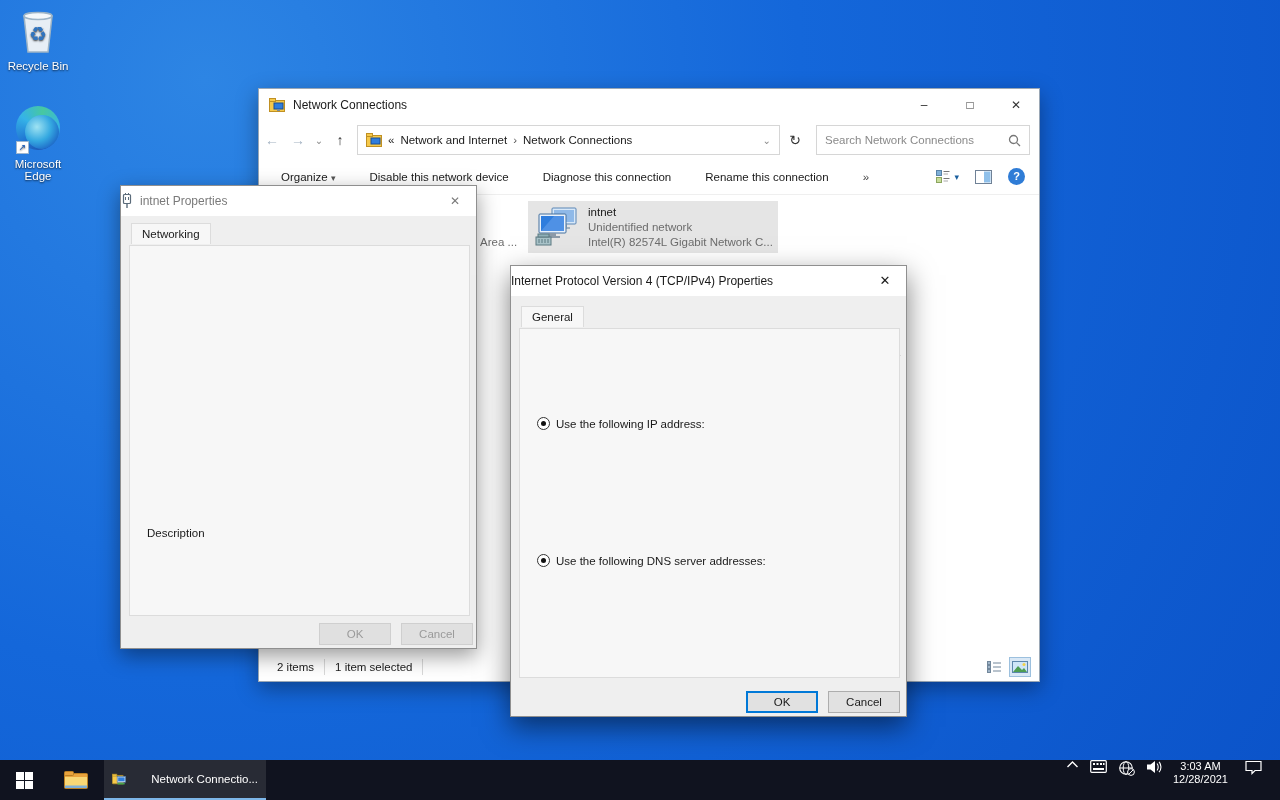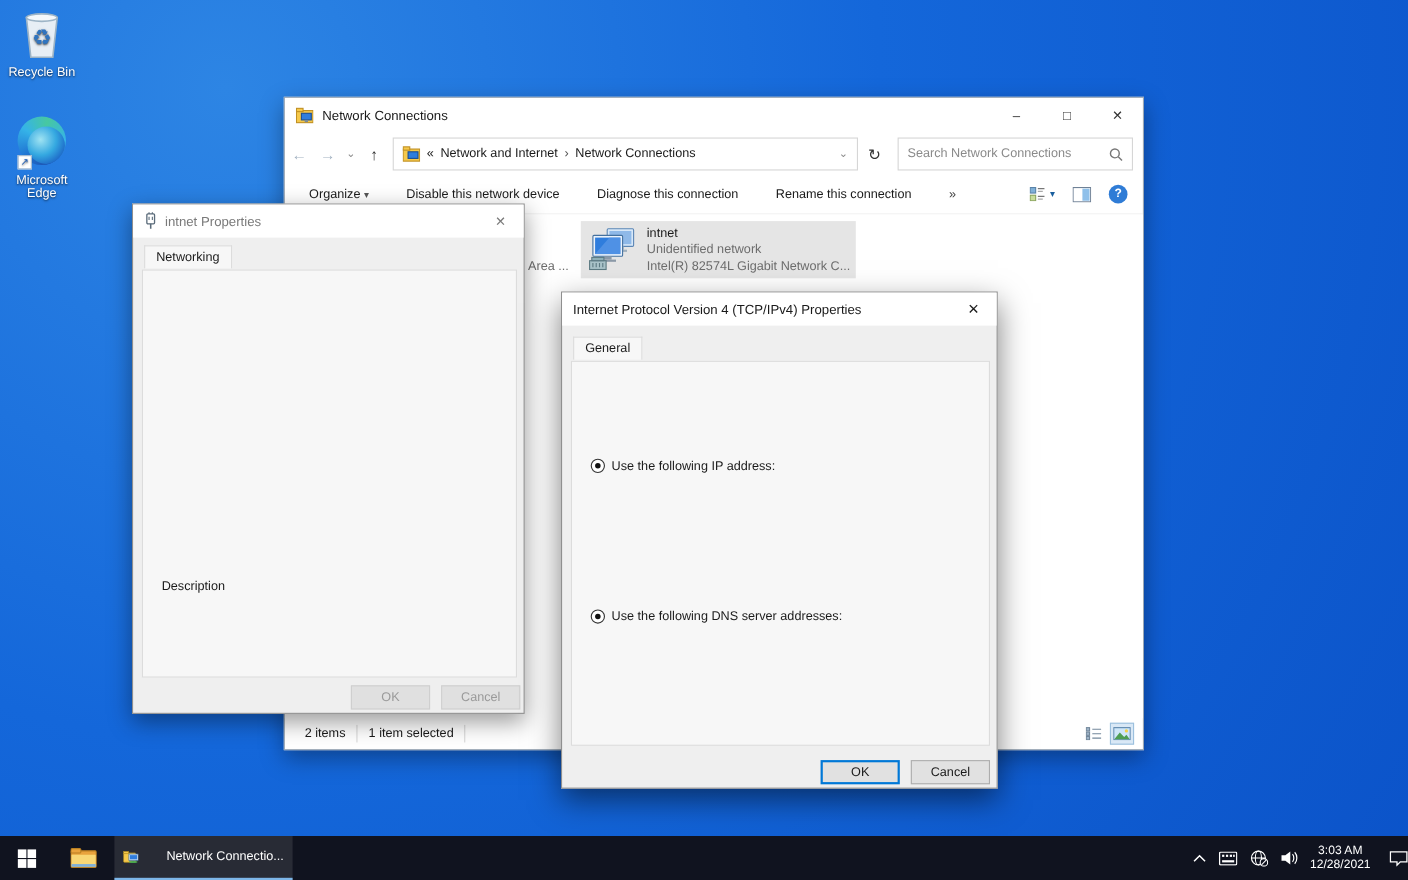--- a/index.html
+++ b/index.html
@@ -16,27 +16,27 @@
   .edge-circle::after{content:"";position:absolute;left:9px;top:9px;width:34px;height:34px;border-radius:50%;
      background:radial-gradient(circle at 35% 35%, #9fe3f2 0%, #35a9e1 45%, #1b63c6 80%);}
   .shortcut-badge{position:absolute;left:2px;bottom:0;width:13px;height:13px;background:#fff;border:1px solid #9db6cf;
      font-size:9px;line-height:11px;color:#1559b7;text-align:center;}
 
   
   #taskbar{left:0;top:760px;width:1280px;height:40px;background:#10131f;display:flex;align-items:stretch;z-index:50;}
   .tb-cell{width:48px;display:flex;align-items:center;justify-content:center;}
   .tb-app{width:162px;margin-left:8px;display:flex;align-items:center;gap:25px;padding:0 8px;
      background:rgba(255,255,255,.10);border-bottom:2px solid #7db6e8;color:#fff;font-size:11.5px;white-space:nowrap;overflow:hidden;}
-  .tray{margin-left:auto;display:flex;align-items:center;gap:11px;padding-right:0;color:#fff;}
+  .tray{margin-left:auto;display:flex;gap:11px;padding-right:18px;color:#fff;}
   .clock{text-align:center;font-size:11px;line-height:13px;color:#fff;}
 
   
   .win{position:absolute;background:#fff;}
   .dlg{position:absolute;background:#efefef;border:1px solid #8f8f8f;}
-  .dlg-title{height:30px;background:#fff;display:flex;align-items:center;padding-left:10px;gap:7px;font-size:12px;}
+  .dlg-title{height:30px;background:#fff;display:flex;align-items:center;gap:7px;font-size:12px;}
   .dlg-close{margin-left:auto;width:42px;height:30px;text-align:center;line-height:30px;font-size:12px;}
   .tab{position:absolute;font-size:11.5px;background:#f7f7f7;border:1px solid #dcdcdc;border-bottom:none;padding:4px 10px;z-index:2;text-align:right;}
   .page{position:absolute;background:#f7f7f7;border:1px solid #dcdcdc;z-index:1;}
   .btn{position:absolute;background:#e1e1e1;border:1px solid #adadad;text-align:left;font-size:11.5px;
        display:flex;align-items:center;justify-content:center;}
   .btn.focus{border:2px solid #0078d7;}
   .btn.disabled{background:#e0e0e0;border-color:#cfcfcf;color:#9a9a9a;}
   .lbl{position:absolute;font-size:11.5px;white-space:nowrap;}
   .gray{color:#8f8f8f;}
 

